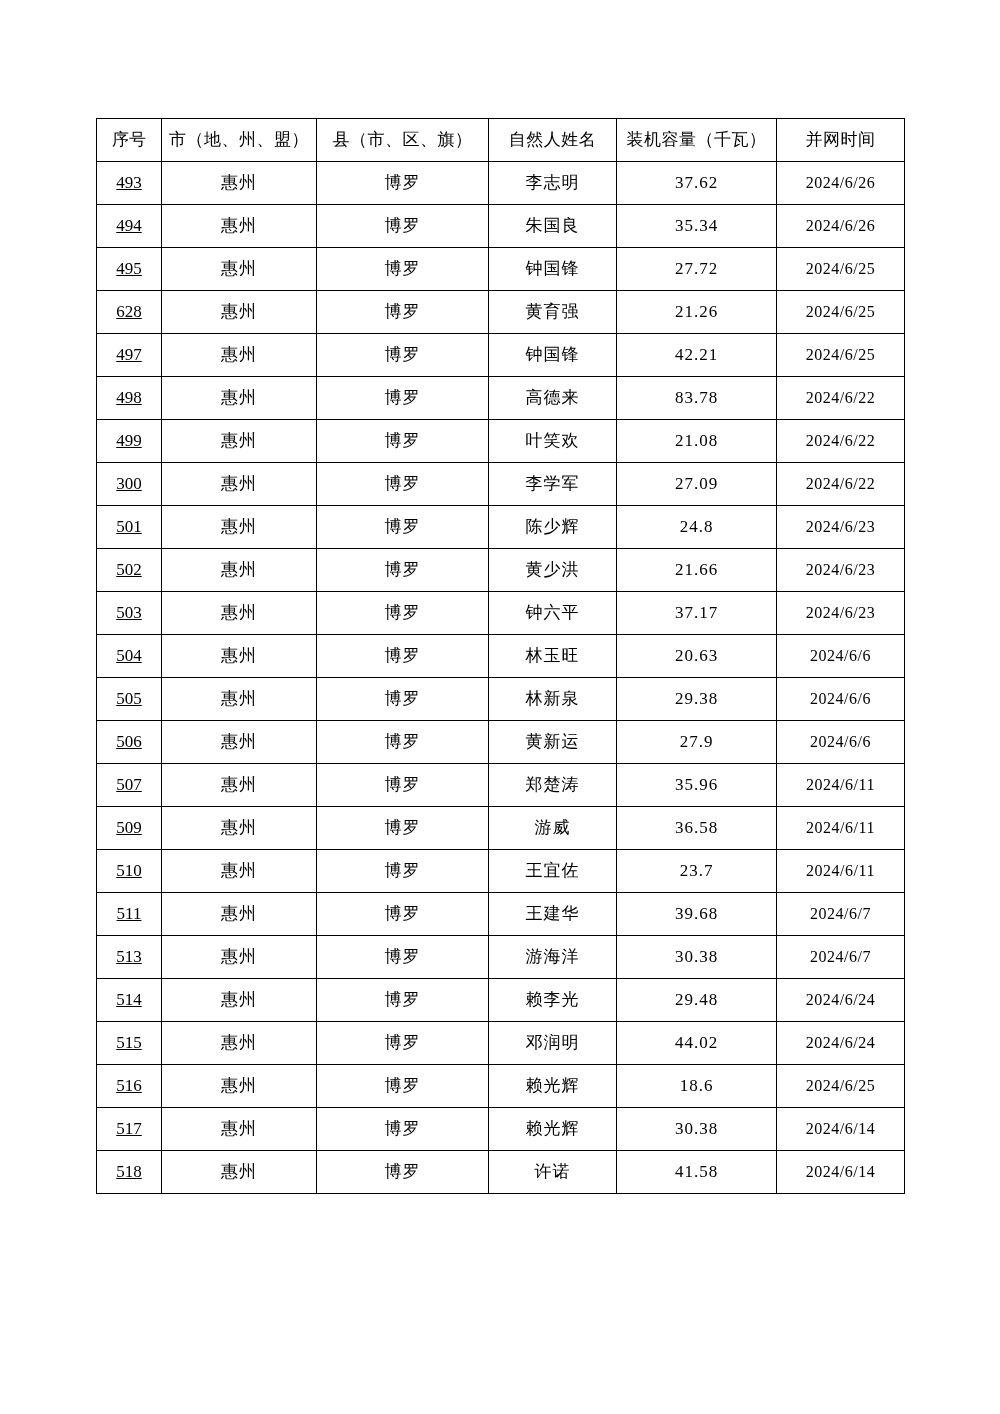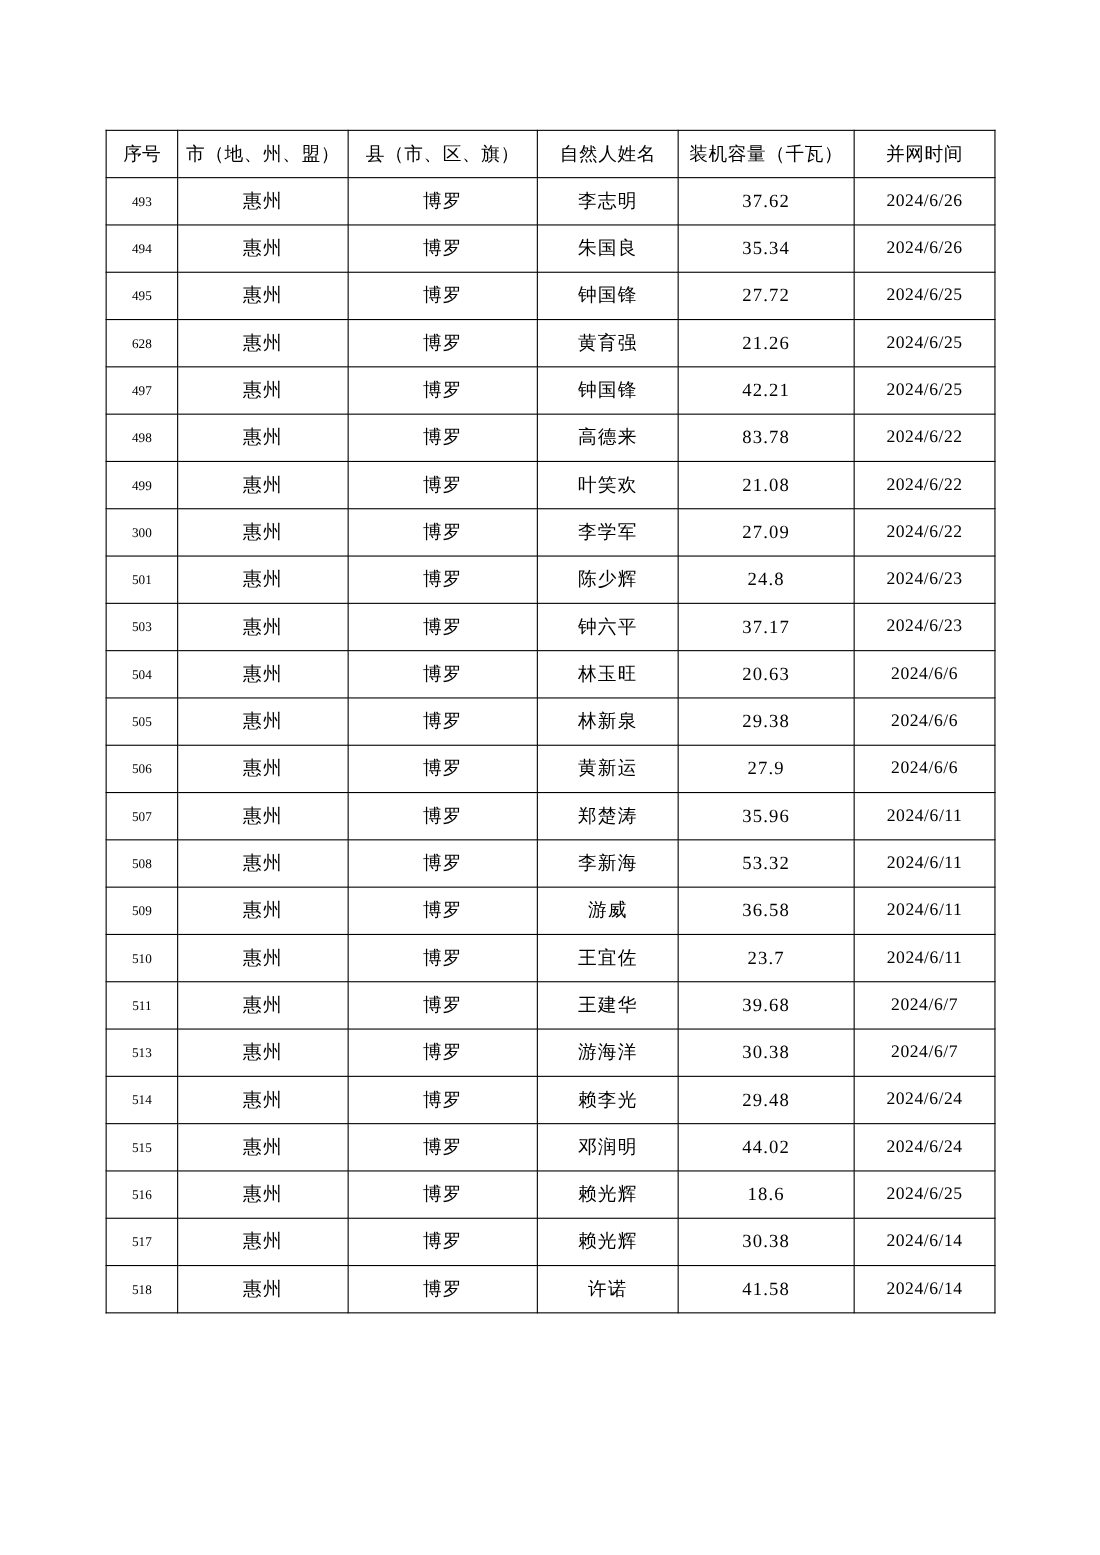--- a/index.html
+++ b/index.html
@@ -47,22 +47,23 @@
 
   thead th {
     font-size: 17px;
     letter-spacing: 0.5px;
   }
   thead th.num-head {
     font-size: 17px;
     letter-spacing: 0;
   }
   td.cell-idx {
-    font-size: 12px;
+    font-size: 17px;
     font-family: "Liberation Serif", "DejaVu Serif", serif;
+    text-decoration: underline;
   }
   td.cell-city,
   td.cell-county,
   td.cell-name {
     font-size: 17px;
     letter-spacing: 1px;
   }
   td.cell-capacity {
     font-size: 17px;
     letter-spacing: 1px;
@@ -162,20 +163,28 @@
         </tr>
         <tr>
           <td class="cell-idx">501</td>
           <td class="cell-city">惠州</td>
           <td class="cell-county">博罗</td>
           <td class="cell-name">陈少辉</td>
           <td class="cell-capacity">24.8</td>
           <td class="cell-date">2024/6/23</td>
         </tr>
         <tr>
+          <td class="cell-idx">502</td>
+          <td class="cell-city">惠州</td>
+          <td class="cell-county">博罗</td>
+          <td class="cell-name">黄少洪</td>
+          <td class="cell-capacity">21.66</td>
+          <td class="cell-date">2024/6/23</td>
+        </tr>
+        <tr>
           <td class="cell-idx">503</td>
           <td class="cell-city">惠州</td>
           <td class="cell-county">博罗</td>
           <td class="cell-name">钟六平</td>
           <td class="cell-capacity">37.17</td>
           <td class="cell-date">2024/6/23</td>
         </tr>
         <tr>
           <td class="cell-idx">504</td>
           <td class="cell-city">惠州</td>
@@ -199,28 +208,20 @@
           <td class="cell-name">黄新运</td>
           <td class="cell-capacity">27.9</td>
           <td class="cell-date">2024/6/6</td>
         </tr>
         <tr>
           <td class="cell-idx">507</td>
           <td class="cell-city">惠州</td>
           <td class="cell-county">博罗</td>
           <td class="cell-name">郑楚涛</td>
           <td class="cell-capacity">35.96</td>
-          <td class="cell-date">2024/6/11</td>
-        </tr>
-        <tr>
-          <td class="cell-idx">508</td>
-          <td class="cell-city">惠州</td>
-          <td class="cell-county">博罗</td>
-          <td class="cell-name">李新海</td>
-          <td class="cell-capacity">53.32</td>
           <td class="cell-date">2024/6/11</td>
         </tr>
         <tr>
           <td class="cell-idx">509</td>
           <td class="cell-city">惠州</td>
           <td class="cell-county">博罗</td>
           <td class="cell-name">游威</td>
           <td class="cell-capacity">36.58</td>
           <td class="cell-date">2024/6/11</td>
         </tr>

